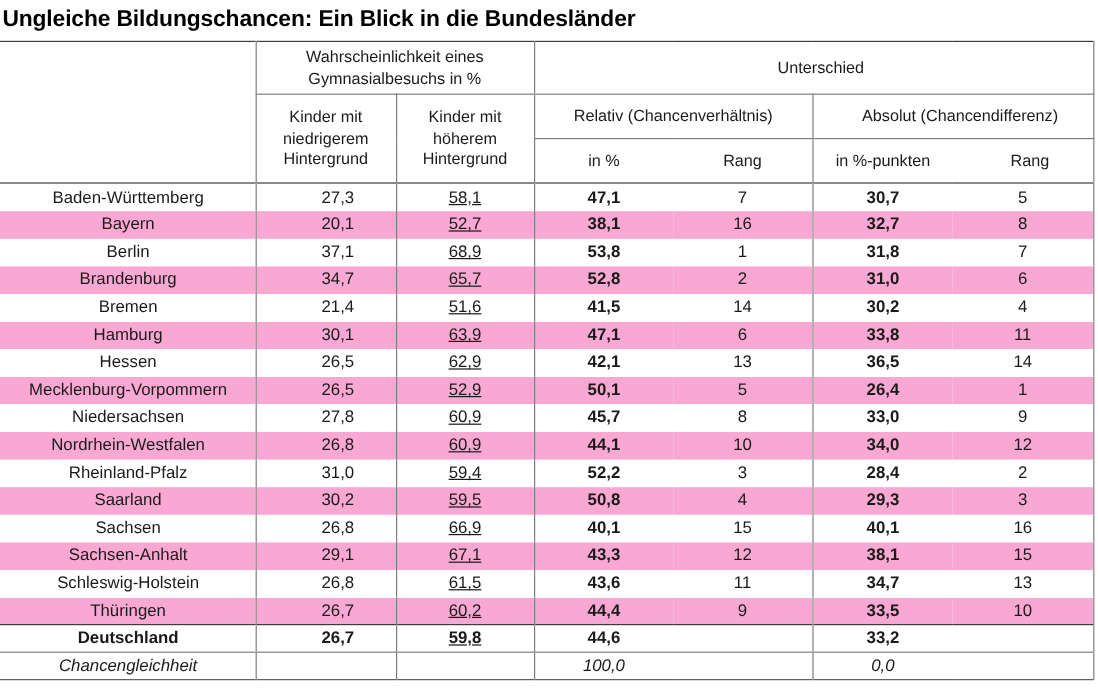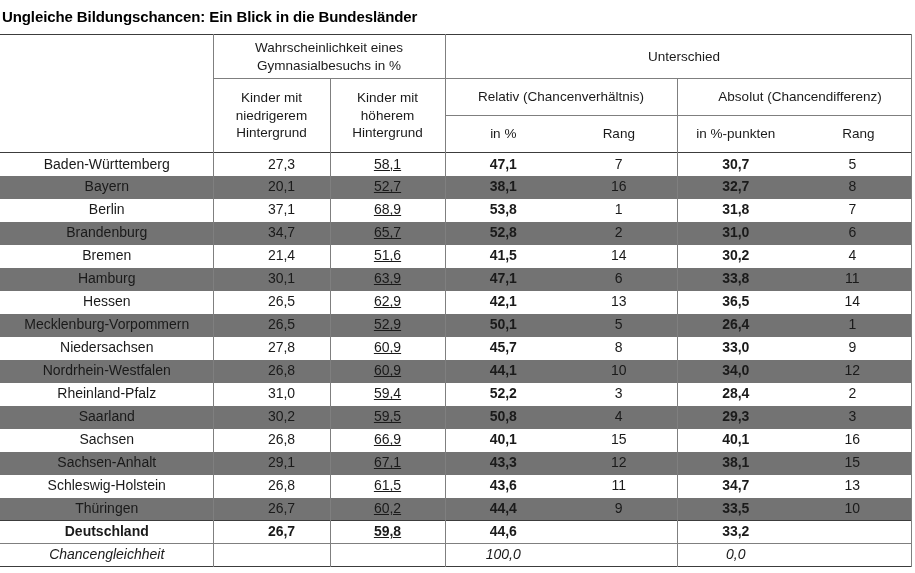--- a/index.html
+++ b/index.html
@@ -8,21 +8,21 @@
     --ink:#1a1a1a;
   }
   *{box-sizing:border-box;margin:0;padding:0;}
   html,body{width:915px;background:#ffffff;}
   body{
     font-family:"Liberation Sans","DejaVu Sans",sans-serif;
     color:var(--ink);
     -webkit-font-smoothing:antialiased;
   }
   .page-title{
-    font-size:15px;
+    font-size:19px;
     font-weight:700;
     color:#000;
     letter-spacing:-0.1px;
     margin:4px 0 0 2px;
     line-height:26px;
     height:30px;
   }
   table{
     border-collapse:collapse;
     table-layout:fixed;
@@ -62,21 +62,21 @@
     line-height:1.1;
     white-space:nowrap;
     overflow:hidden;
   }
   td:first-child{text-align:center;padding-left:5px;}
   tbody td:nth-child(2){border-left:1px solid var(--line-soft);padding-left:24px;}
   tbody td:nth-child(3){border-left:1px solid var(--line-soft);text-decoration:underline;}
   tbody td:nth-child(4){border-left:1px solid var(--line-soft);}
   tbody td:nth-child(6){border-left:1px solid var(--line-soft);}
   tbody td:nth-child(7){border-right:1px solid var(--line-soft);}
-  tr.shade td{background:#737373;}
+  tr.shade td{background:#f9a8d4;}
   td.bold{font-weight:700;}
   tr.total-row td{border-top:1px solid var(--line-strong);font-weight:700;}
   tr.equality-row td{border-top:1px solid var(--line-soft);font-style:italic;margin-left:24px;}
 </style>
 </head>
 <body>
 
 <h1 class="page-title">Ungleiche Bildungschancen: Ein Blick in die Bundesländer</h1>
 
 <table>

